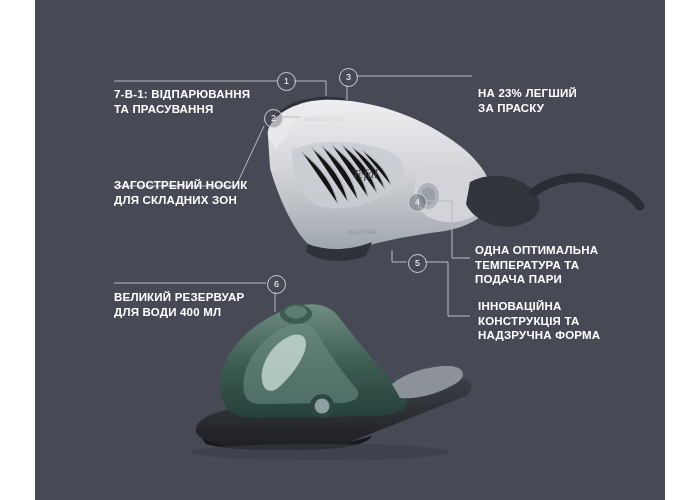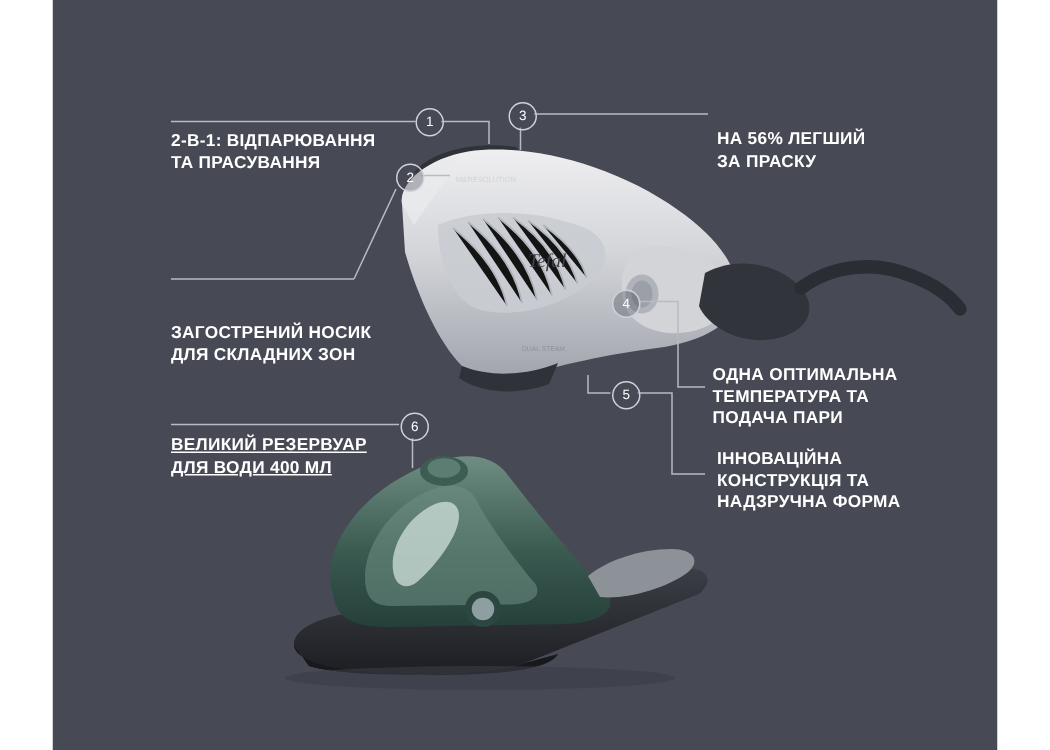--- a/index.html
+++ b/index.html
@@ -230,33 +230,33 @@
     <path d="M275 292 L275 312"></path>
   </svg>
 
   <div class="bubble" style="left:277px; top:72px;">1</div>
   <div class="bubble" style="left:264px; top:109px;">2</div>
   <div class="bubble" style="left:339px; top:68px;">3</div>
   <div class="bubble" style="left:408px; top:193px;">4</div>
   <div class="bubble" style="left:408px; top:254px;">5</div>
   <div class="bubble" style="left:267px; top:275px;">6</div>
 
-  <div class="callout left" style="left:114px; top:87px;  width:180px;">2-В-1: ВІДПАРЮВАННЯ
+  <div class="callout left" style="left:114px; top:87px;  width:180px;">7-В-1: ВІДПАРЮВАННЯ
 ТА ПРАСУВАННЯ</div>
 
-  <div class="callout left" style="left:114px; top:178px; width:180px;margin-top:37px;">ЗАГОСТРЕНИЙ НОСИК
+  <div class="callout left" style="left:114px; top:178px; width:180px;">ЗАГОСТРЕНИЙ НОСИК
 ДЛЯ СКЛАДНИХ ЗОН</div>
 
-  <div class="callout right" style="left:478px; top:86px;  width:170px;">НА 56% ЛЕГШИЙ
+  <div class="callout right" style="left:478px; top:86px;  width:170px;">НА 23% ЛЕГШИЙ
 ЗА ПРАСКУ</div>
 
   <div class="callout right" style="left:475px; top:243px; width:180px;">ОДНА ОПТИМАЛЬНА
 ТЕМПЕРАТУРА ТА
 ПОДАЧА ПАРИ</div>
 
   <div class="callout right" style="left:478px; top:299px; width:180px;">ІННОВАЦІЙНА
 КОНСТРУКЦІЯ ТА
 НАДЗРУЧНА ФОРМА</div>
 
-  <div class="callout left" style="left:114px; top:290px; width:190px;text-decoration:underline;">ВЕЛИКИЙ РЕЗЕРВУАР
+  <div class="callout left" style="left:114px; top:290px; width:190px;">ВЕЛИКИЙ РЕЗЕРВУАР
 ДЛЯ ВОДИ 400 МЛ</div>
 
 </div>
 
 </body></html>

